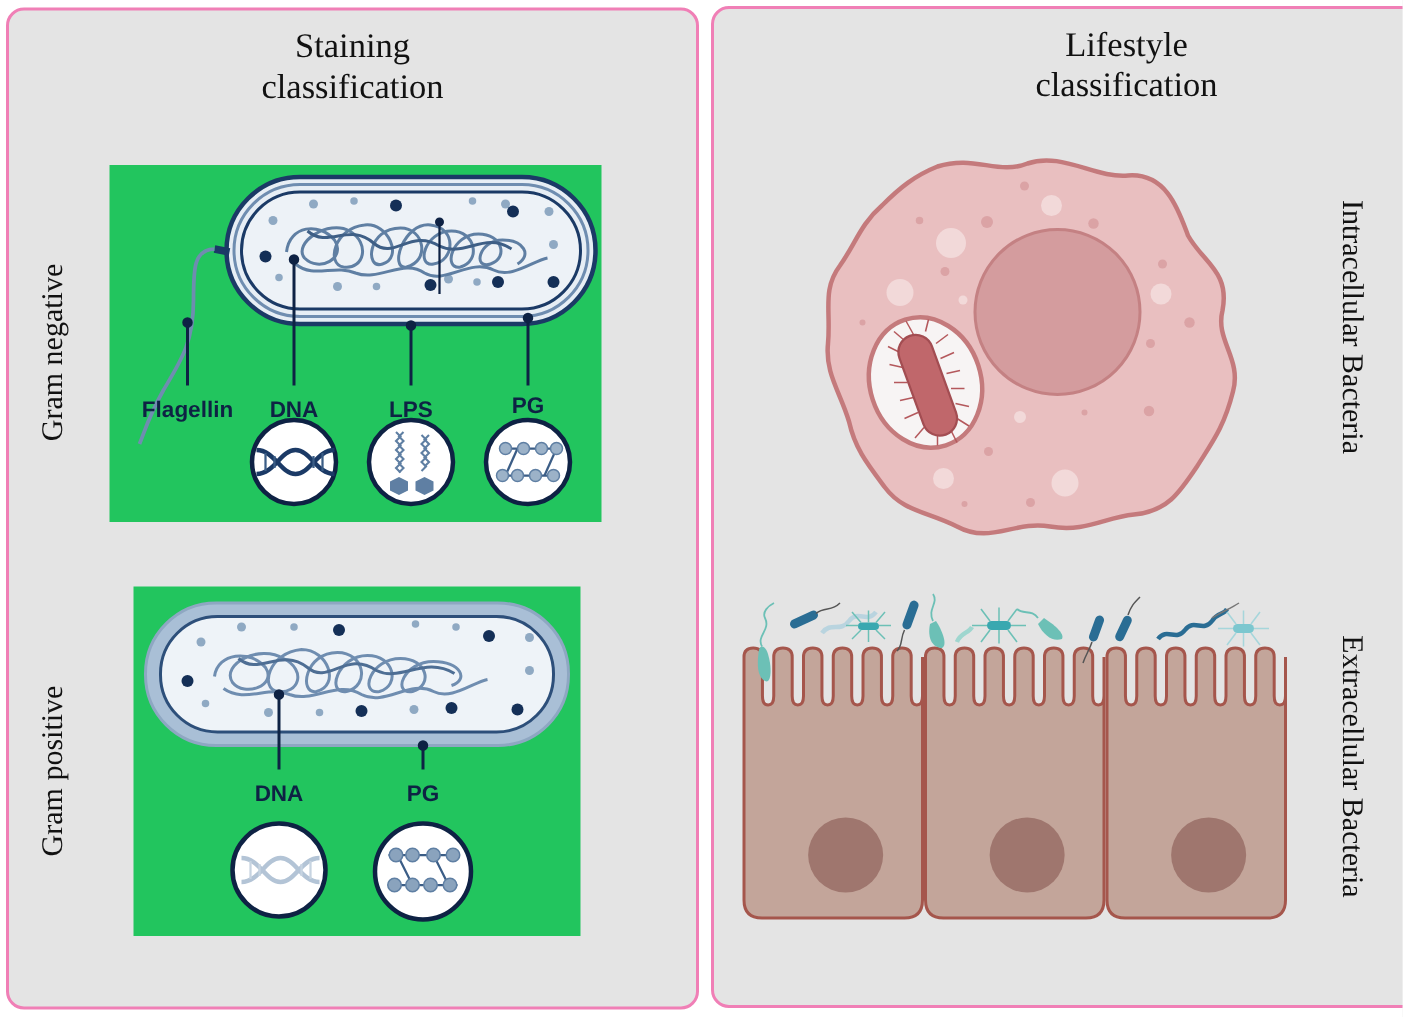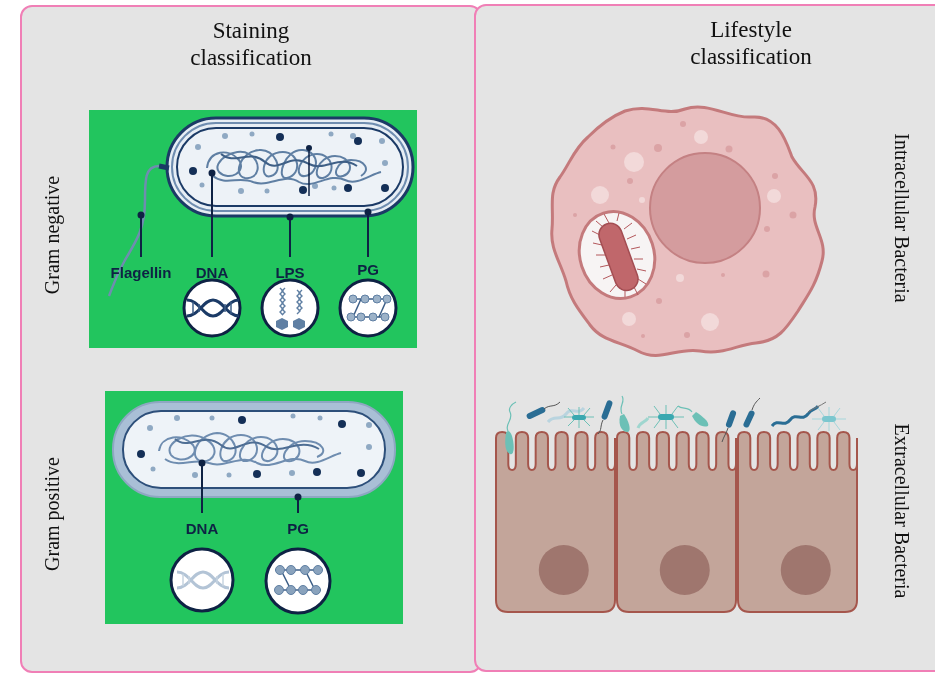--- a/index.html
+++ b/index.html
@@ -1,18 +1,18 @@
 <!DOCTYPE html>
 <html><head>
 <meta charset="utf-8">
 <style>
   html, body { margin:0; padding:0; background:#ffffff; }
   body { width:935px; height:678px; position:relative; overflow:hidden; font-family:"Liberation Serif", serif; }
   .panel { position:absolute; background:#e4e4e4; border:2px solid #f07fb6; border-radius:12px; box-sizing:border-box; }
-  #left-panel { left:20px; top:5px; width:462px; height:668px; }
+  #left-panel { left:4px; top:5px; width:462px; height:668px; }
   #right-panel { left:474px; top:4px; width:554px; height:668px; }
   .panel-title { position:absolute; top:10px; left:0; width:100%; text-align:center; font-size:23px; line-height:27px; color:#111; font-family:"Liberation Serif", serif; }
   .vlabel { position:absolute; font-size:20px; color:#111; white-space:nowrap; font-family:"Liberation Serif", serif; }
   .vlabel.ccw { transform:translate(-50%,-50%) rotate(-90deg); }
   .vlabel.cw { transform:translate(-50%,-50%) rotate(90deg); }
   .whitebox { position:absolute; background:#22c55e; }
   svg { position:absolute; overflow:visible; }
   .lbl { font-family:"Liberation Sans", sans-serif; font-weight:bold; fill:#0e2244; }
 </style>
 </head>

